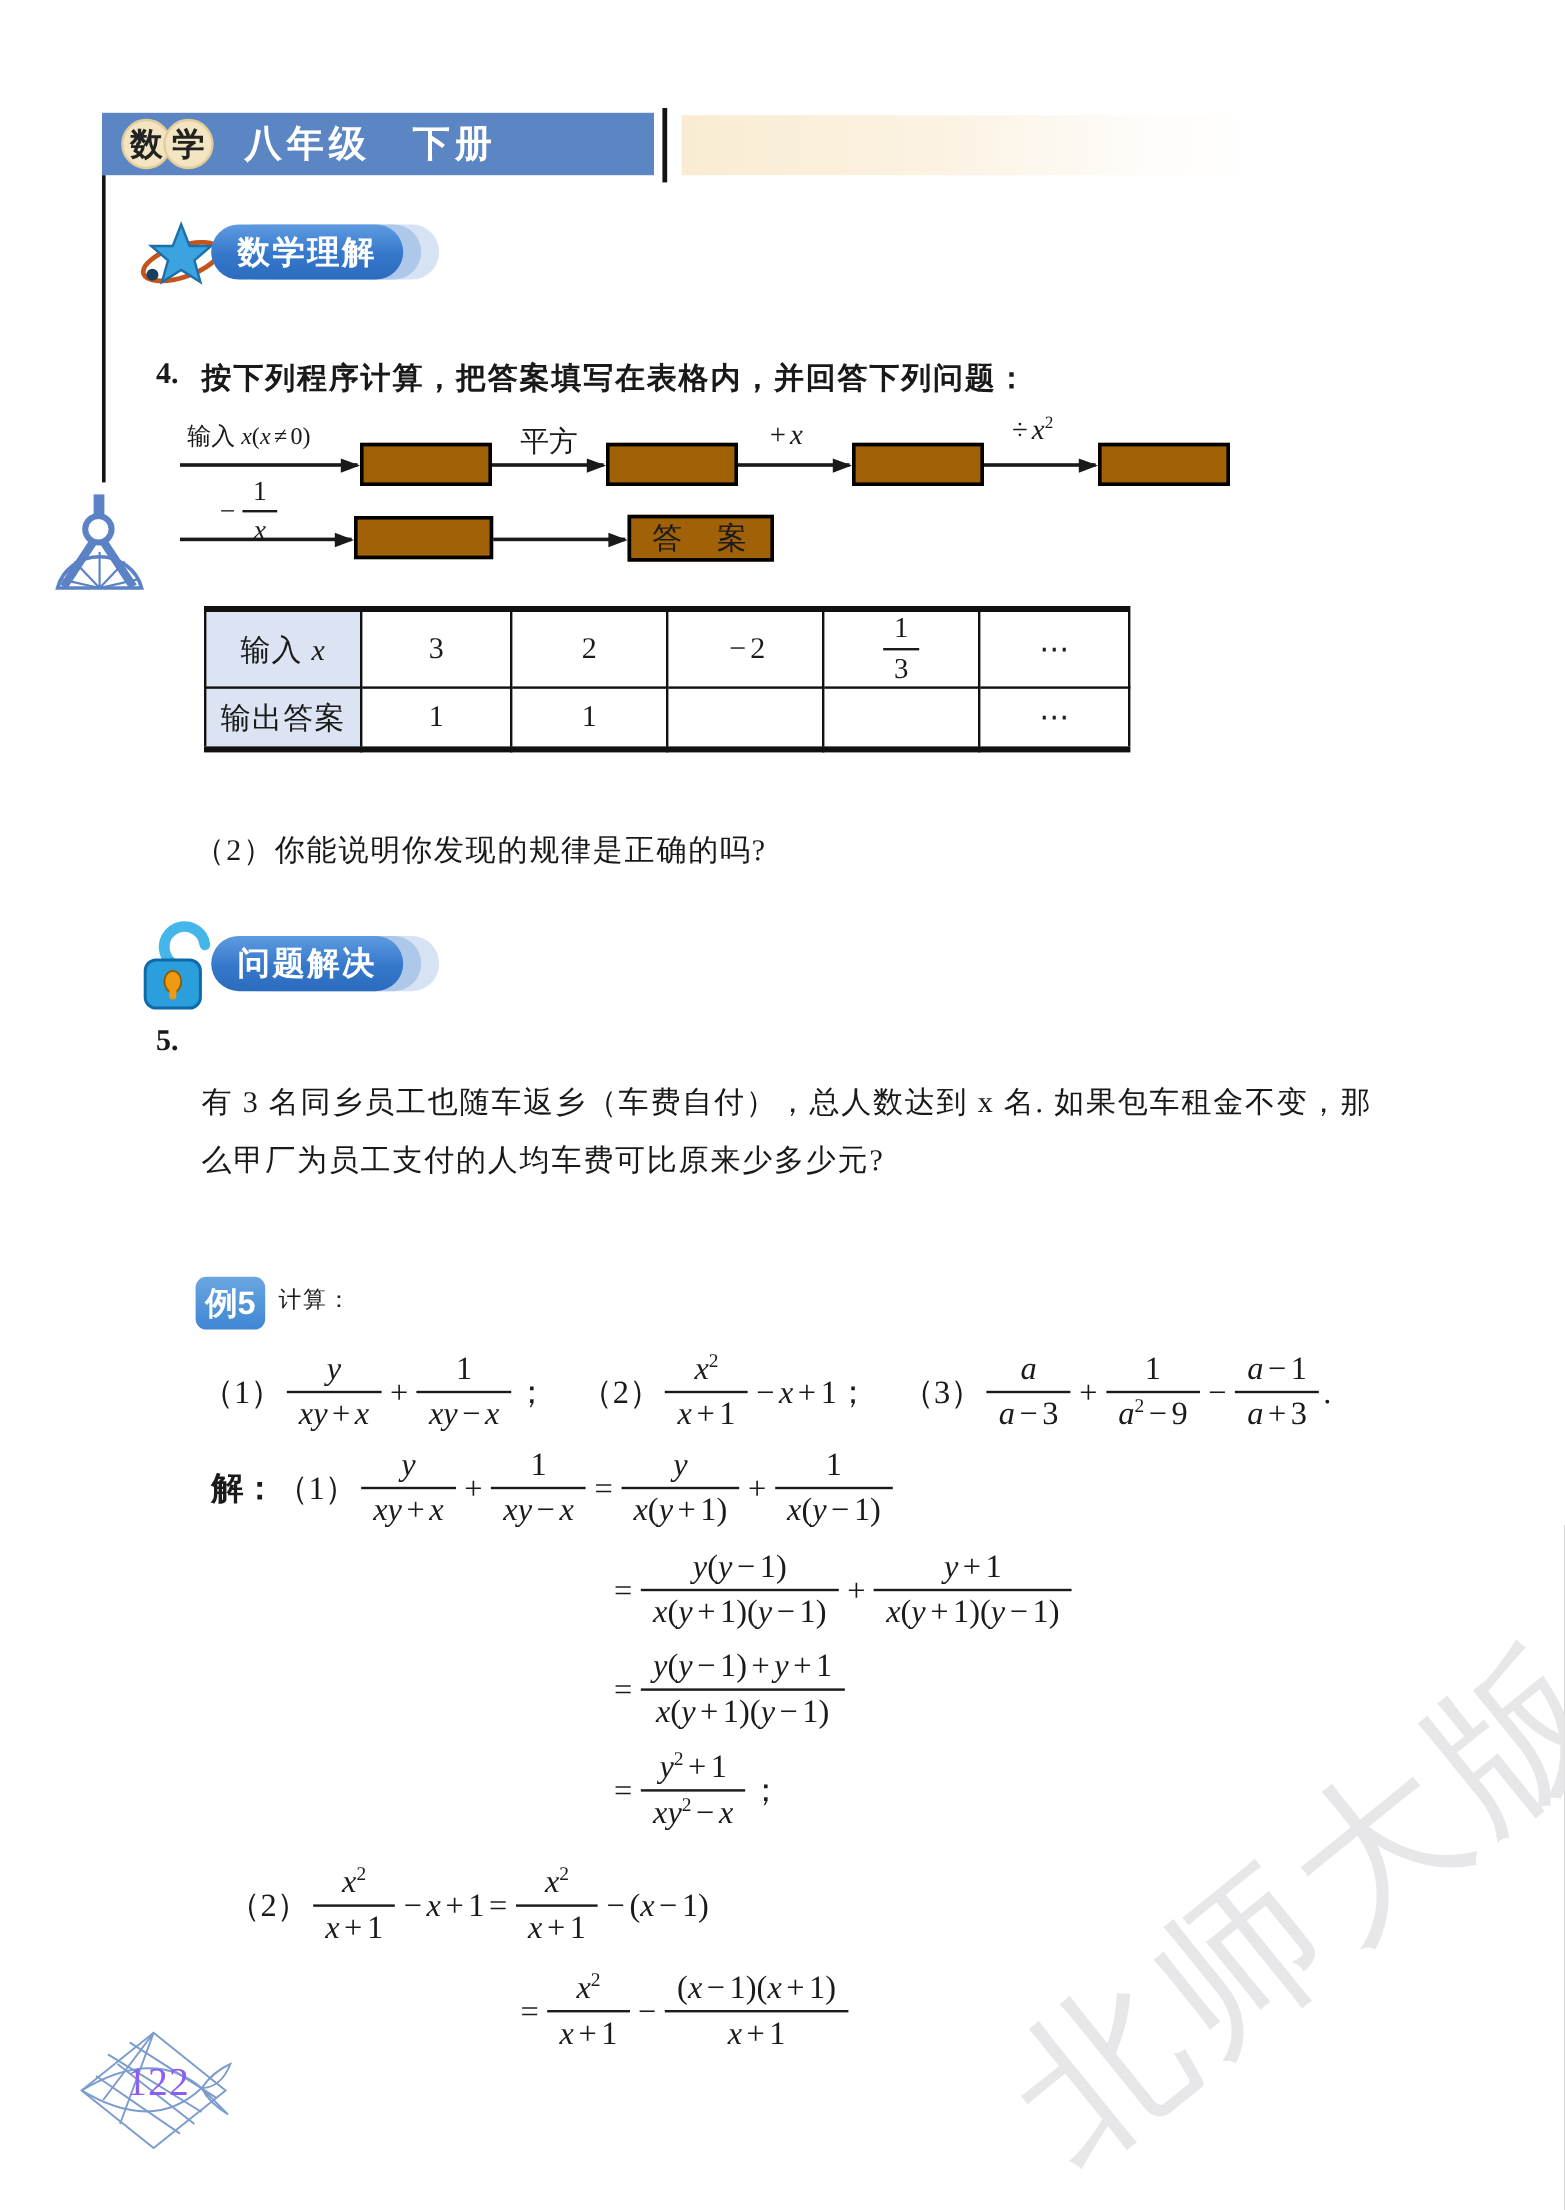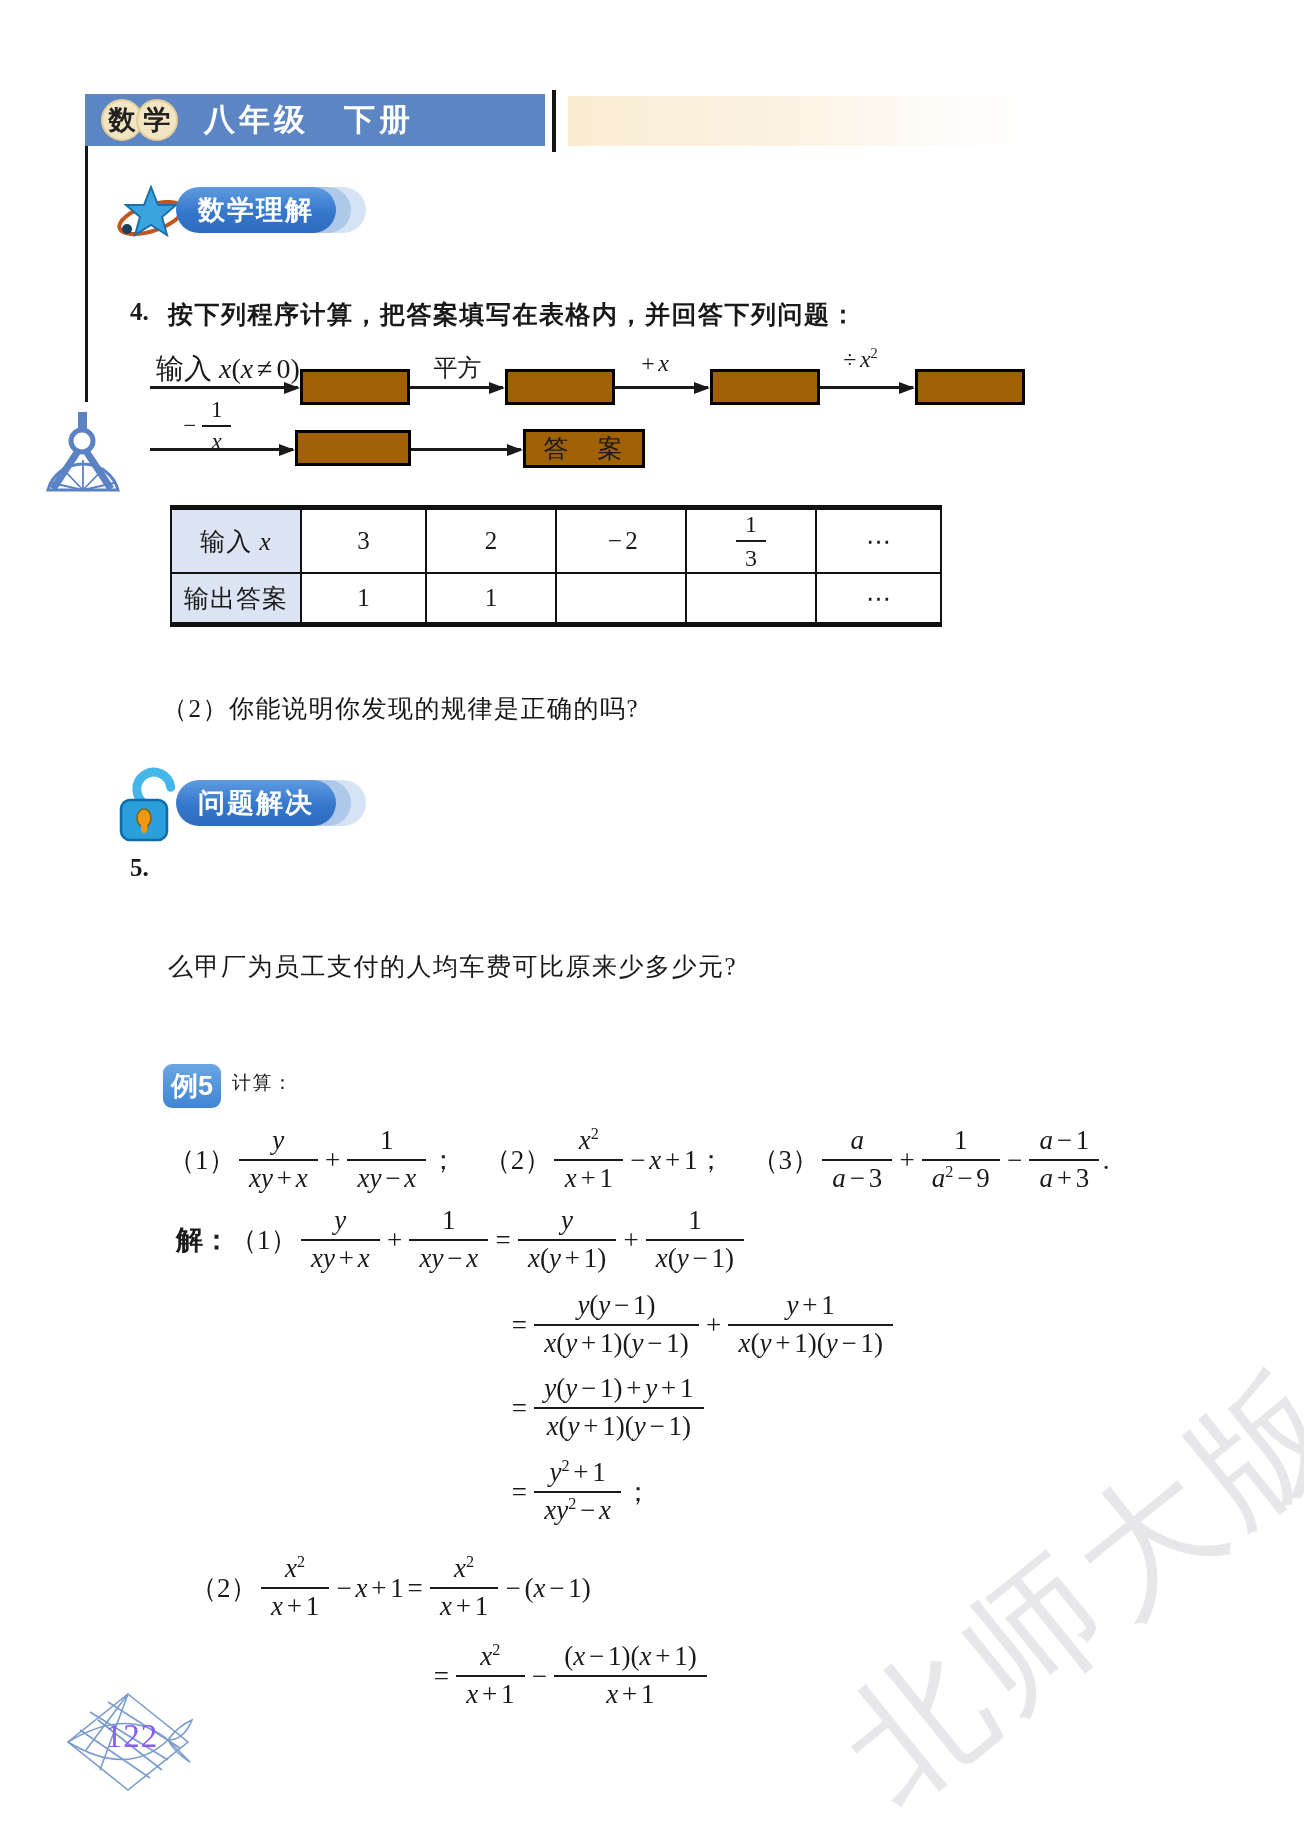--- a/index.html
+++ b/index.html
@@ -149,21 +149,21 @@
       <div class="pill-echo1"></div>
       <div class="pill">数学理解</div>
     </div>
   </div>
 
   <span class="cn pnum" style="left:130px;top:298px;">4.</span>
   <span class="cn" style="left:168px;top:298px;font-weight:bold;">按下列程序计算，把答案填写在表格内，并回答下列问题：</span>
 
   <div class="flow">
 
-    <div class="mline flabel" style="left:6px;top:2px;font-size:28px;">
+    <div class="mline flabel" style="left:6px;top:2px;font-size:20px;">
         <span class="mrun"><span>输</span><span>入</span><span> </span><span class="mi">x</span><span>(</span><span class="mi">x</span><span class="mo">≠</span><span>0</span><span>)</span></span>
       </div>
     <div class="arr" style="left:0;top:38px;width:148px;"></div>
     <div class="fbox" style="left:150px;top:21px;width:110px;"></div>
     <div class="flabel" style="left:260px;top:4px;width:95px;text-align:center;">平方</div>
     <div class="arr" style="left:260px;top:38px;width:93px;"></div>
     <div class="fbox" style="left:355px;top:21px;width:110px;"></div>
     <div class="mline flabel" style="left:488px;top:2px;font-size:24px;">
         <span class="mrun"><span class="mo">+</span><span class="mi">x</span></span>
       </div>
@@ -276,20 +276,21 @@
       </svg>
     </div>
     <div class="pill-wrap" style="left:62px;top:16px;">
       <div class="pill-echo2"></div>
       <div class="pill-echo1"></div>
       <div class="pill">问题解决</div>
     </div>
   </div>
 
   <span class="cn pnum" style="left:130px;top:854px;">5.</span>
+  <span class="cn" style="left:168px;top:902px;">有 3 名同乡员工也随车返乡（车费自付），总人数达到 x 名. 如果包车租金不变，那</span>
   <span class="cn" style="left:168px;top:950px;">么甲厂为员工支付的人均车费可比原来少多少元?</span>
 
   <div class="ex-badge">例5</div>
   <span class="cn" style="left:232px;top:1070px;font-size:19px;">计算：</span>
 
   <div class="mline" style="left:168px;top:1118px;height:84px;">
       <span class="mrun"><span>（</span><span>1</span><span>）</span></span>
       <span class="frac">
         <span class="num"><span class="mrun"><span class="mi">y</span></span></span>
         <span class="den"><span class="mrun"><span class="mi">x</span><span class="mi">y</span><span class="mo">+</span><span class="mi">x</span></span></span>

